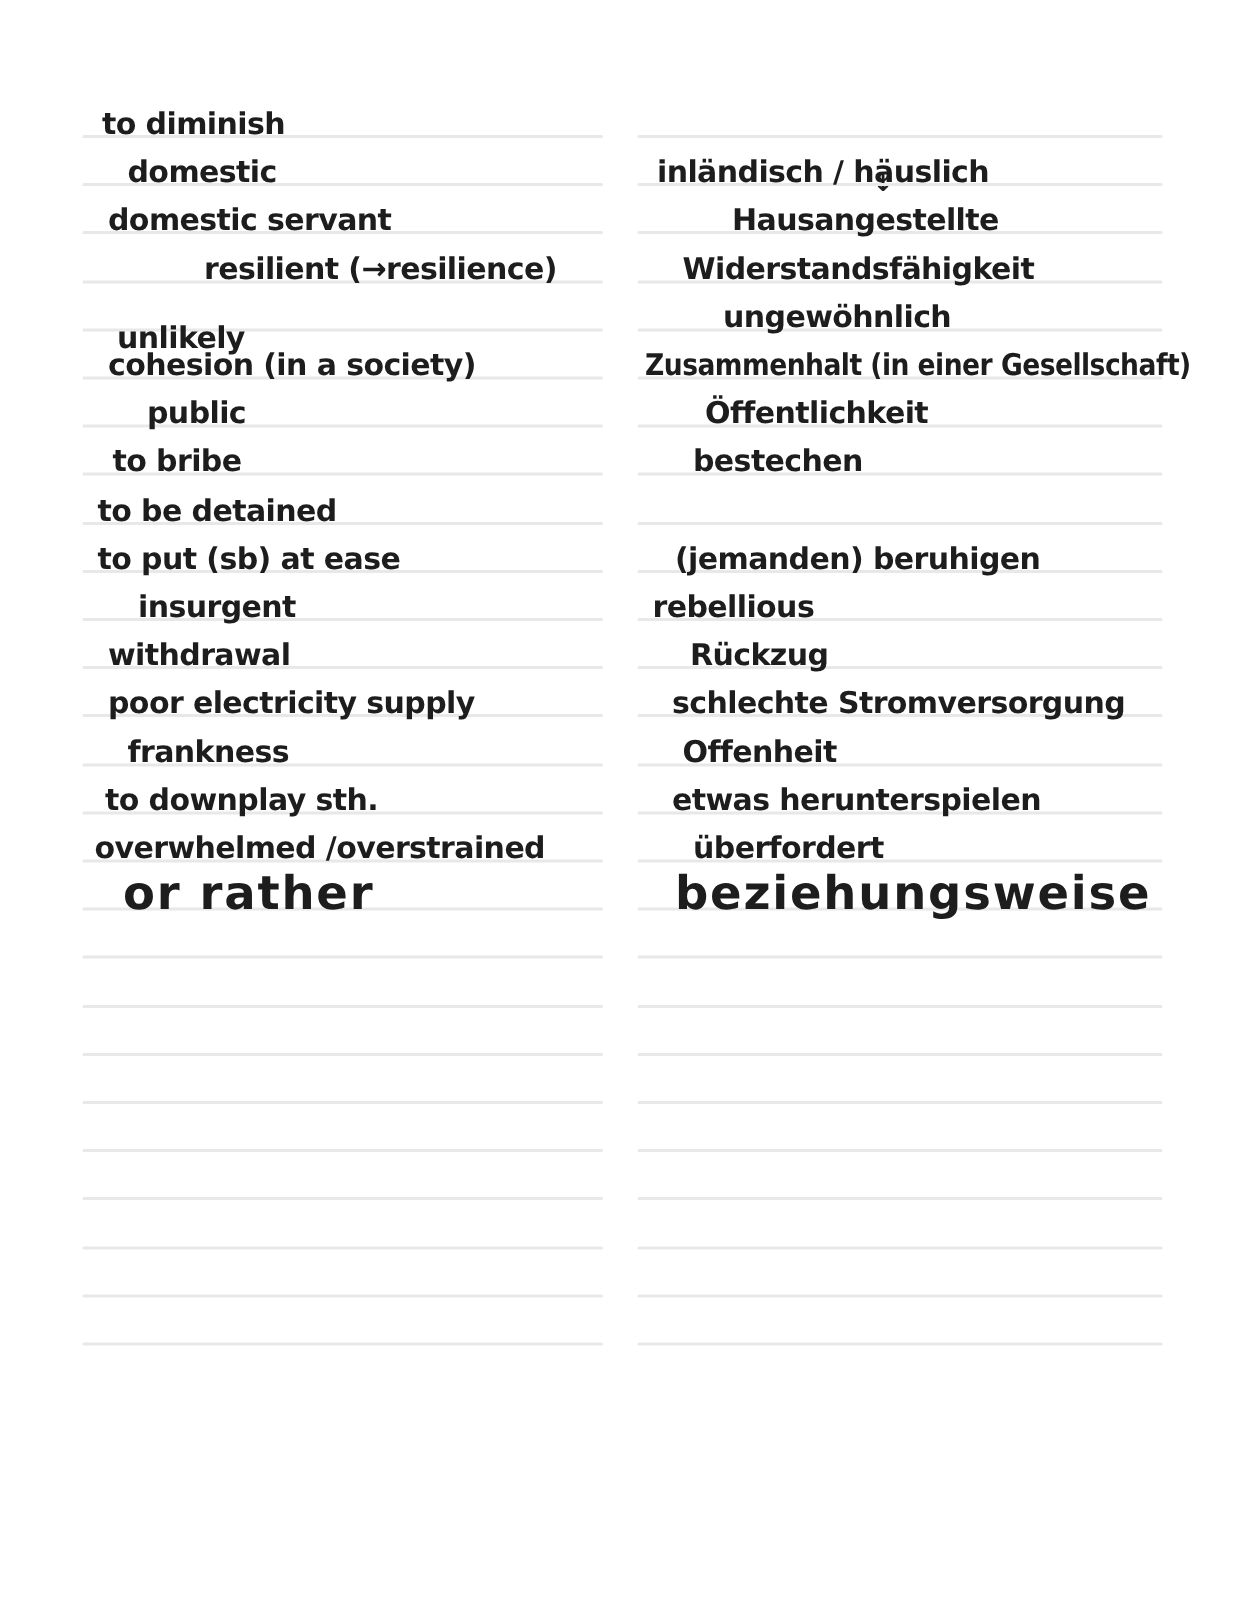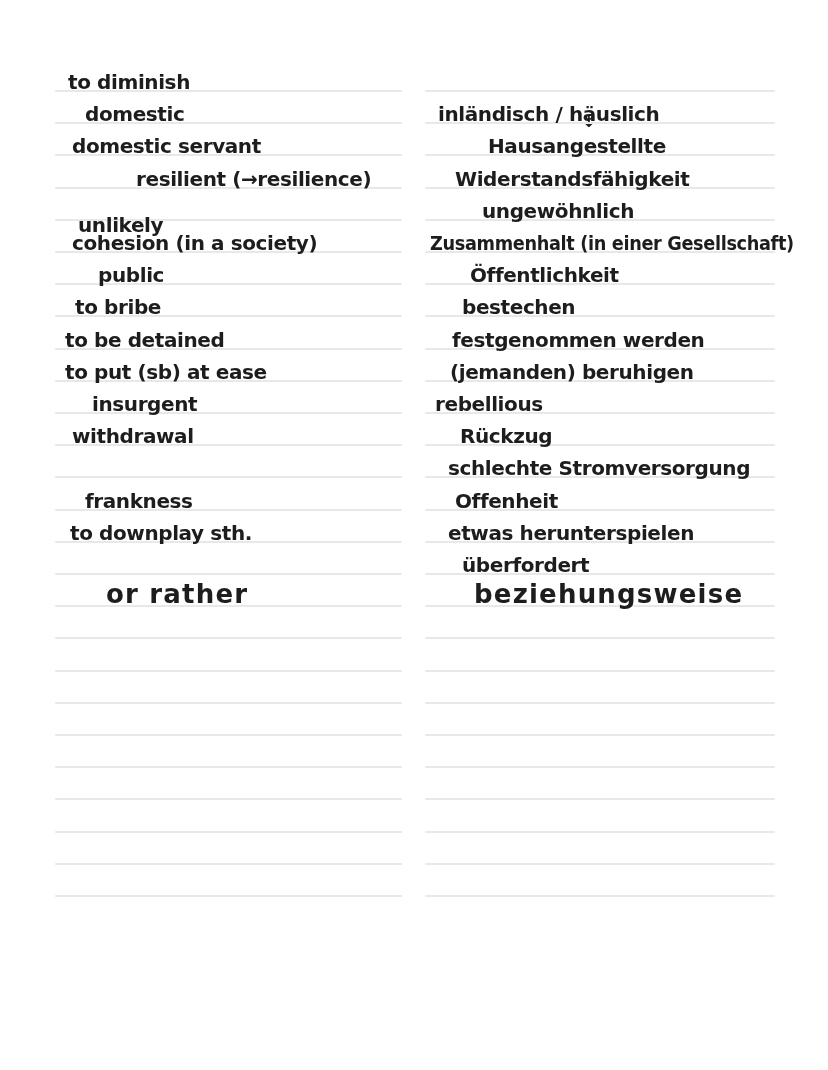--- a/index.html
+++ b/index.html
@@ -24,23 +24,22 @@
   .ink {
     position: absolute;
     white-space: nowrap;
     color: #1d1d1d;
     font-weight: 700;
     font-size: 20px;
     line-height: 1;
     letter-spacing: -0.4px;
   }
   .ink.large {
-    font-size: 26px;
+    font-size: 31px;
     letter-spacing: 1.2px;
-    margin-left: 24px;
   }
   .down-arrow {
     position: absolute;
     left: 582px;
     top: 114px;
     color: #1d1d1d;
     font-weight: 700;
     font-size: 16px;
     line-height: 1;
   }
@@ -117,28 +116,29 @@
     <div class="ink" style="left: 455px; top: 168.6px;">Widerstandsfähigkeit</div>
     <div class="ink" style="left: 78px; top: 200.8px; margin-top: 14px;">unlikely</div>
     <div class="ink" style="left: 482px; top: 200.8px;">ungewöhnlich</div>
     <div class="ink" style="left: 72px; top: 233px;">cohesion (in a society)</div>
     <div class="ink" style="left: 430px; top: 233px; transform-origin: left bottom; transform: scaleX(0.886);">Zusammenhalt (in einer Gesellschaft)</div>
     <div class="ink" style="left: 98px; top: 265.2px; text-align: center;">public</div>
     <div class="ink" style="left: 470px; top: 265.2px;">Öffentlichkeit</div>
     <div class="ink" style="left: 75px; top: 297.4px;">to bribe</div>
     <div class="ink" style="left: 462px; top: 297.4px;">bestechen</div>
     <div class="ink" style="left: 65px; top: 329.6px;">to be detained</div>
-    <div class="ink" style="left: 452px; top: 329.6px;">festgenommen werden</div>
     <div class="ink" style="left: 65px; top: 361.8px;">to put (sb) at ease</div>
     <div class="ink" style="left: 450px; top: 361.8px;">(jemanden) beruhigen</div>
     <div class="ink" style="left: 92px; top: 394px;">insurgent</div>
     <div class="ink" style="left: 435px; top: 394px;">rebellious</div>
     <div class="ink" style="left: 72px; top: 426.2px;">withdrawal</div>
     <div class="ink" style="left: 460px; top: 426.2px;">Rückzug</div>
+    <div class="ink" style="left: 72px; top: 458.4px;">poor electricity supply</div>
     <div class="ink" style="left: 448px; top: 458.4px;">schlechte Stromversorgung</div>
     <div class="ink" style="left: 85px; top: 490.6px;">frankness</div>
     <div class="ink" style="left: 455px; top: 490.6px;">Offenheit</div>
     <div class="ink" style="left: 70px; top: 522.8px;">to downplay sth.</div>
     <div class="ink" style="left: 448px; top: 522.8px;">etwas herunterspielen</div>
+    <div class="ink" style="left: 63px; top: 555px;">overwhelmed /overstrained</div>
     <div class="ink" style="left: 462px; top: 555px;">überfordert</div>
     <div class="ink large" style="left: 82px; top: 581.2px;">or rather</div>
     <div class="ink large" style="left: 450px; top: 581.2px;">beziehungsweise</div>
   </div>
 
 </body></html>

